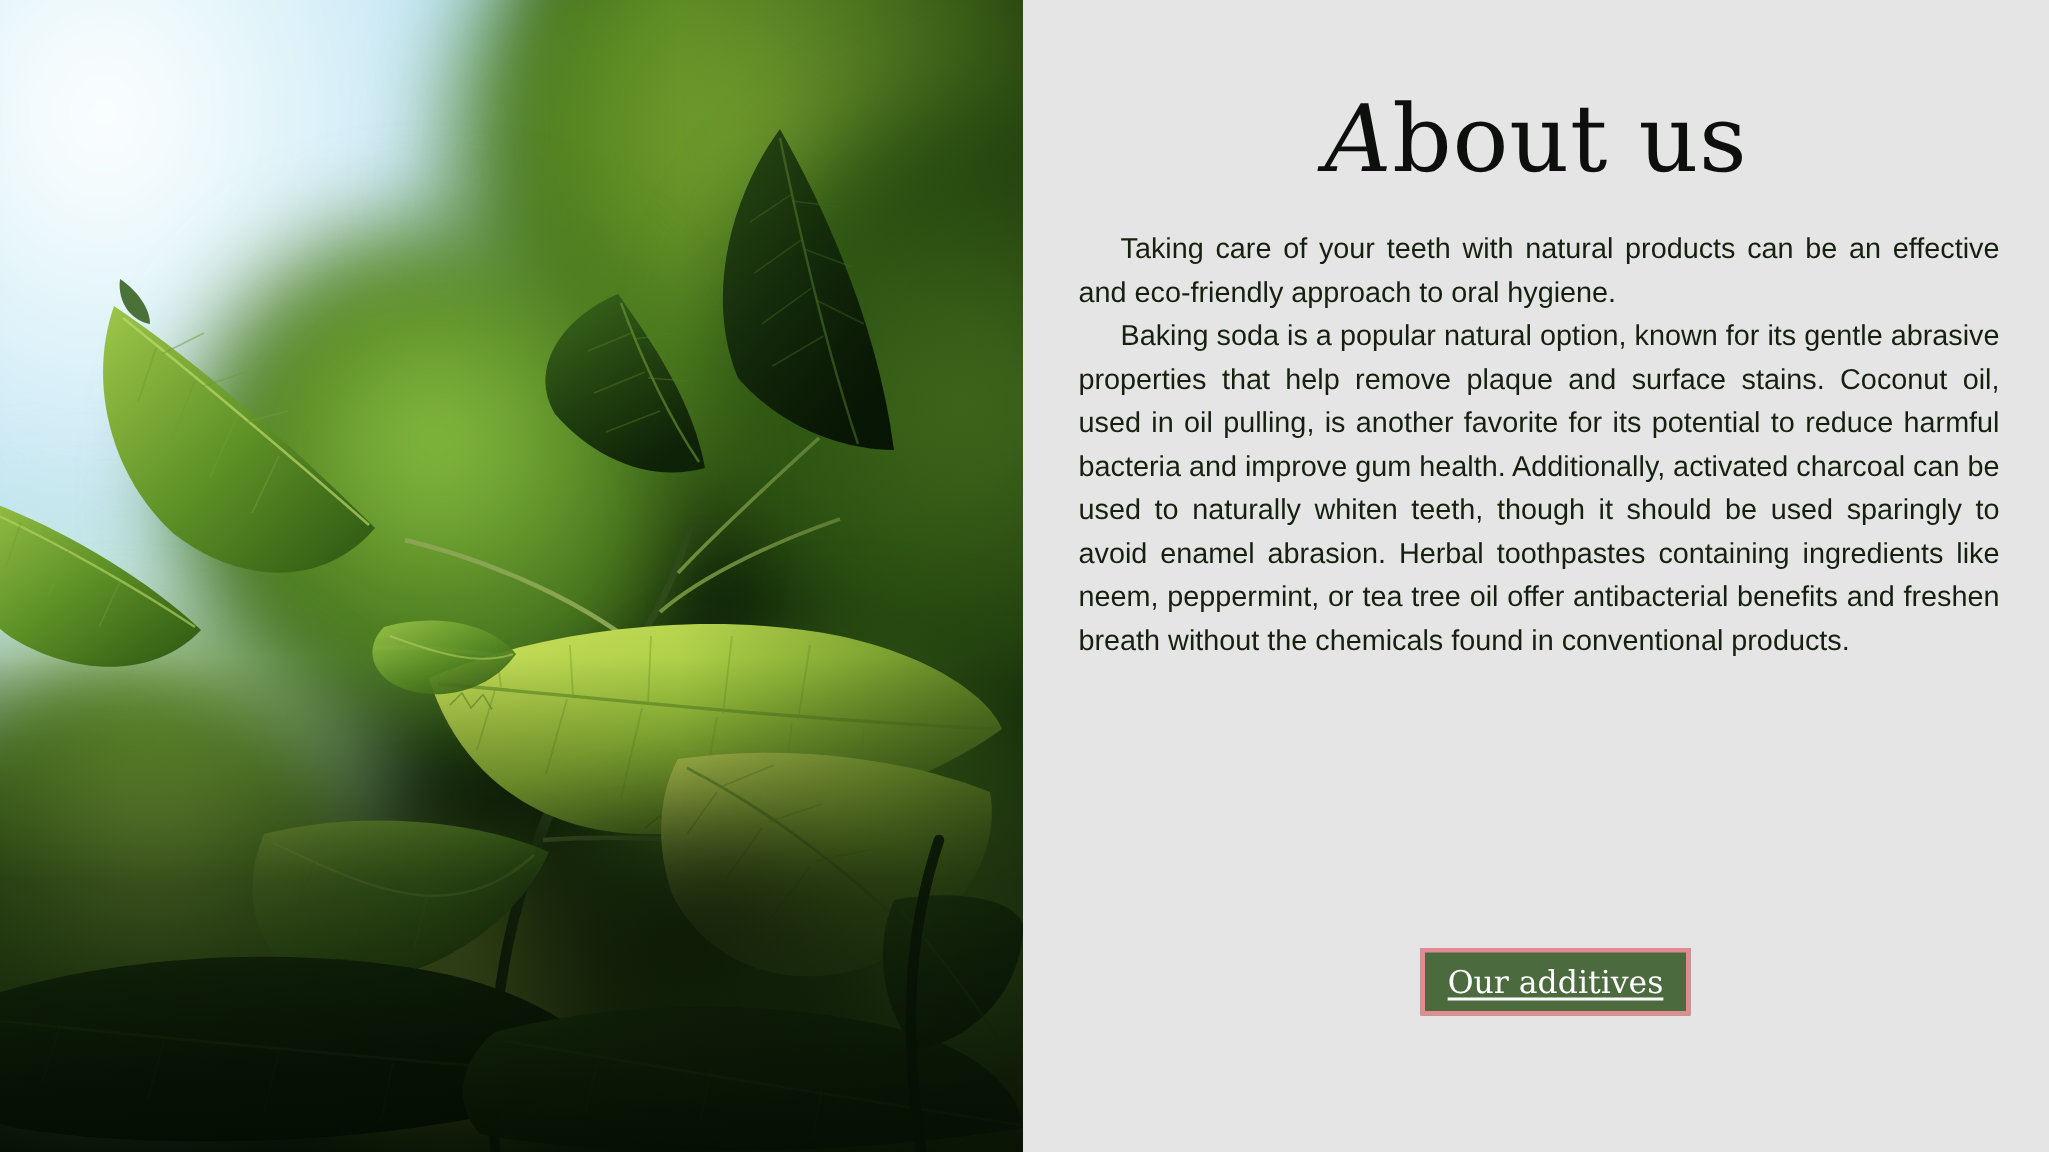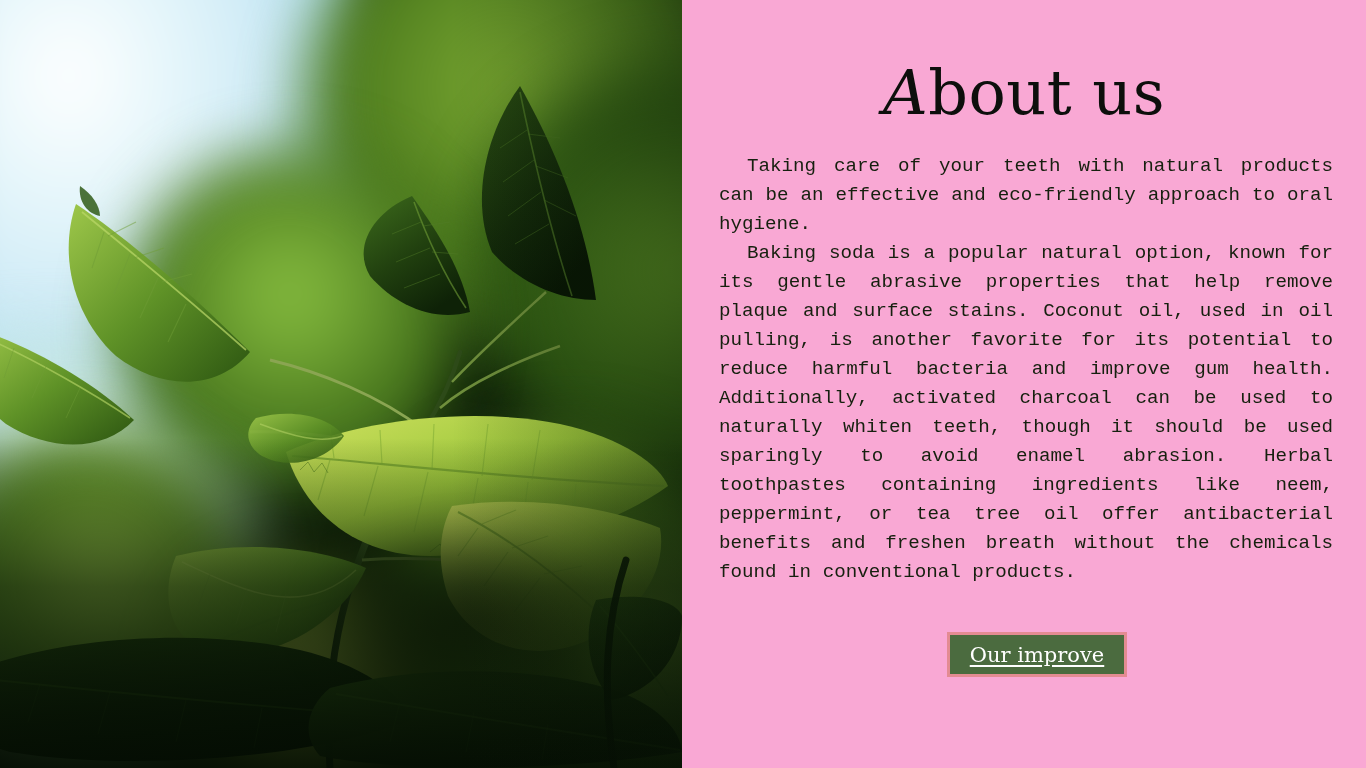--- a/index.html
+++ b/index.html
@@ -44,31 +44,31 @@
            background:linear-gradient(to bottom,rgba(6,16,4,0) 0%,rgba(7,18,5,.62) 45%,rgba(4,12,3,.9) 100%);}
   .darkright{position:absolute;right:0;top:0;width:230px;height:100%;
              background:linear-gradient(to right,rgba(8,20,6,0) 0%,rgba(8,20,6,.35) 100%);}
   .darkmid{position:absolute;left:300px;top:520px;width:330px;height:200px;
            background:radial-gradient(ellipse at 50% 50%,rgba(3,10,2,.75) 0%,rgba(3,10,2,0) 70%);filter:blur(18px);}
 
   
   .leaves{position:absolute;left:0;top:0;width:682px;height:768px;}
 
   
-  .panel{position:relative;width:684px;height:768px;background:#f9a8d4;}
+  .panel{position:relative;width:684px;height:768px;background:#e5e5e5;}
 
   .title{position:absolute;left:0;top:62px;width:684px;text-align:center;
          font-family:"DejaVu Serif",serif;font-size:62px;line-height:1;
          color:#0d0f0c;font-weight:400;letter-spacing:.5px;}
   .title .swash{font-style:italic;}
 
   .body{position:absolute;left:37px;top:152px;width:614px;
         font-size:19.2px;line-height:29px;color:#16200f;text-align:justify;
         text-justify:inter-word;}
-  .body p{text-indent:28px;margin:0;font-family:Liberation Mono, monospace;}
+  .body p{text-indent:28px;margin:0;}
 
   .cta-wrap{position:absolute;left:265px;top:632px;}
   .cta{display:block;width:180px;height:45px;background:#4b6b3f;
        border:3px solid #e38b92;cursor:pointer;
        display:flex;align-items:center;justify-content:center;}
   .cta span{font-family:"DejaVu Serif",serif;font-size:21px;color:#ffffff;
             text-decoration:underline;text-underline-offset:3px;}
 </style>
 </head>
 <body>
@@ -284,18 +284,18 @@
       <span class="swash">A</span><span>bout us</span>
     </h1>
 
     <div class="body">
       <p>Taking care of your teeth with natural products can be an effective and eco-friendly approach to oral hygiene.</p>
       <p>Baking soda is a popular natural option, known for its gentle abrasive properties that help remove plaque and surface stains. Coconut oil, used in oil pulling, is another favorite for its potential to reduce harmful bacteria and improve gum health. Additionally, activated charcoal can be used to naturally whiten teeth, though it should be used sparingly to avoid enamel abrasion. Herbal toothpastes containing ingredients like neem, peppermint, or tea tree oil offer antibacterial benefits and freshen breath without the chemicals found in conventional products.</p>
     </div>
 
     <div class="cta-wrap">
       <a class="cta">
-        <span>Our improve</span>
+        <span>Our additives</span>
       </a>
     </div>
 
   </div>
 </div>
 
 </body></html>

